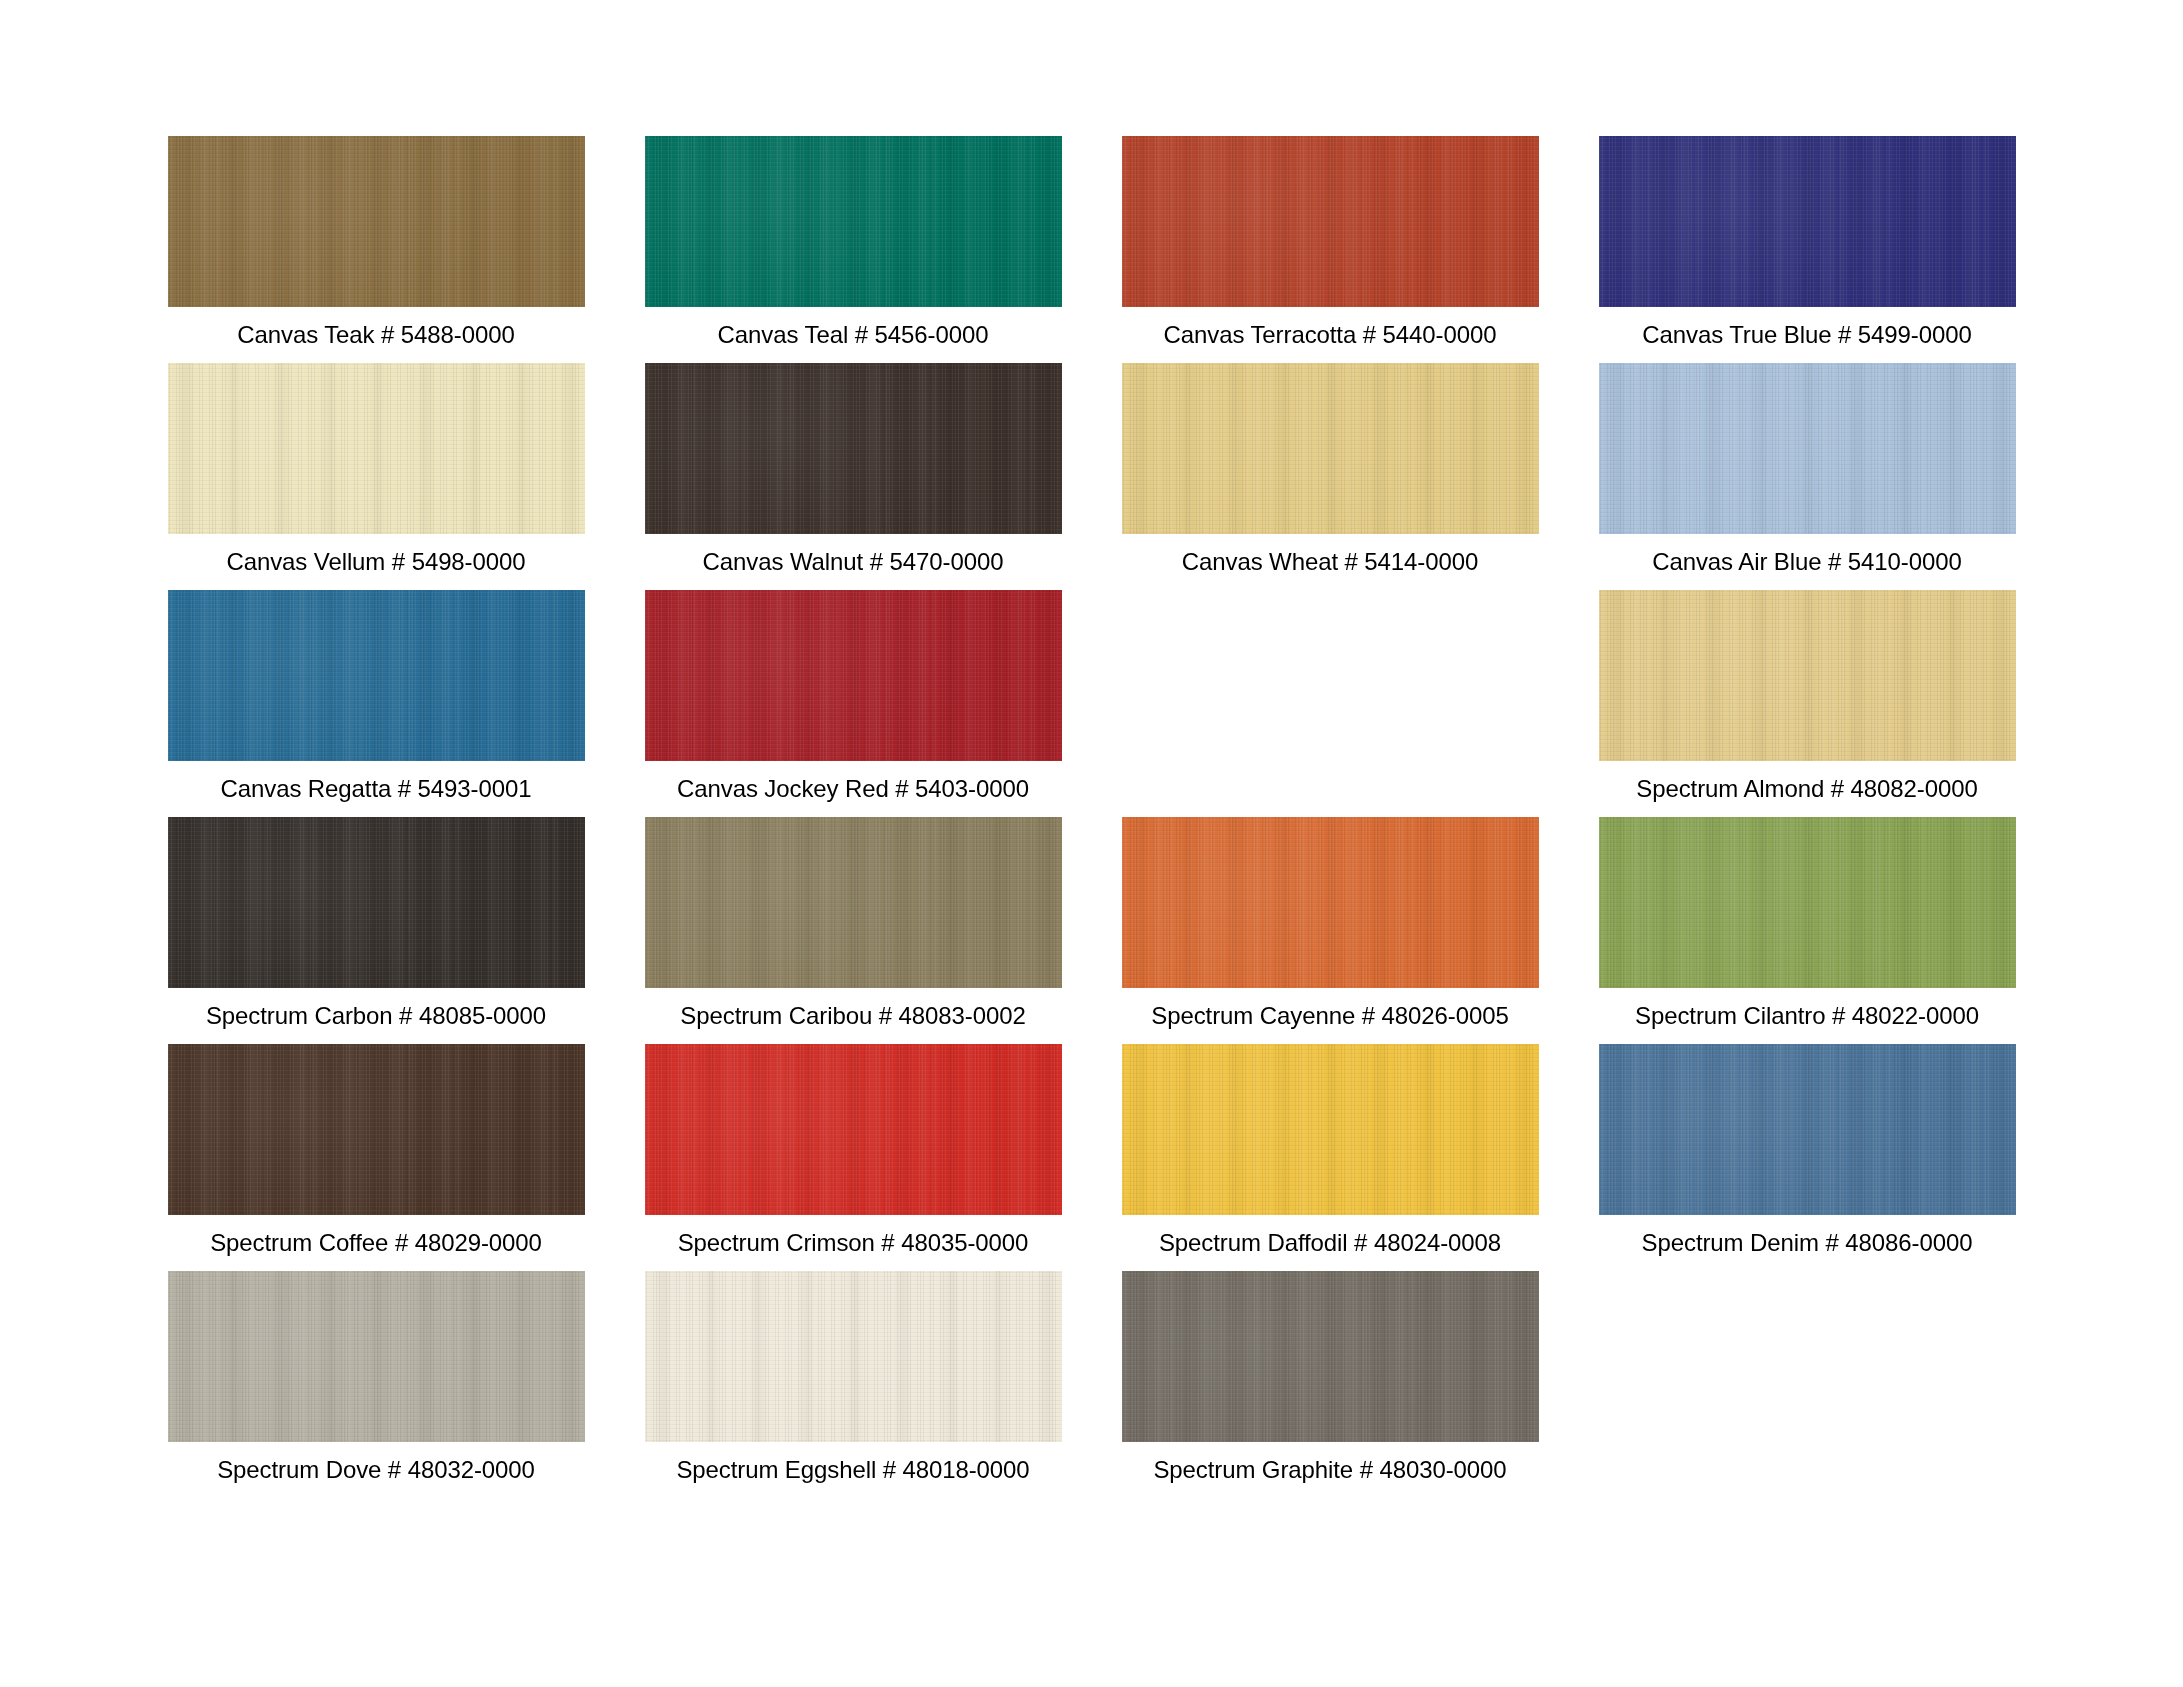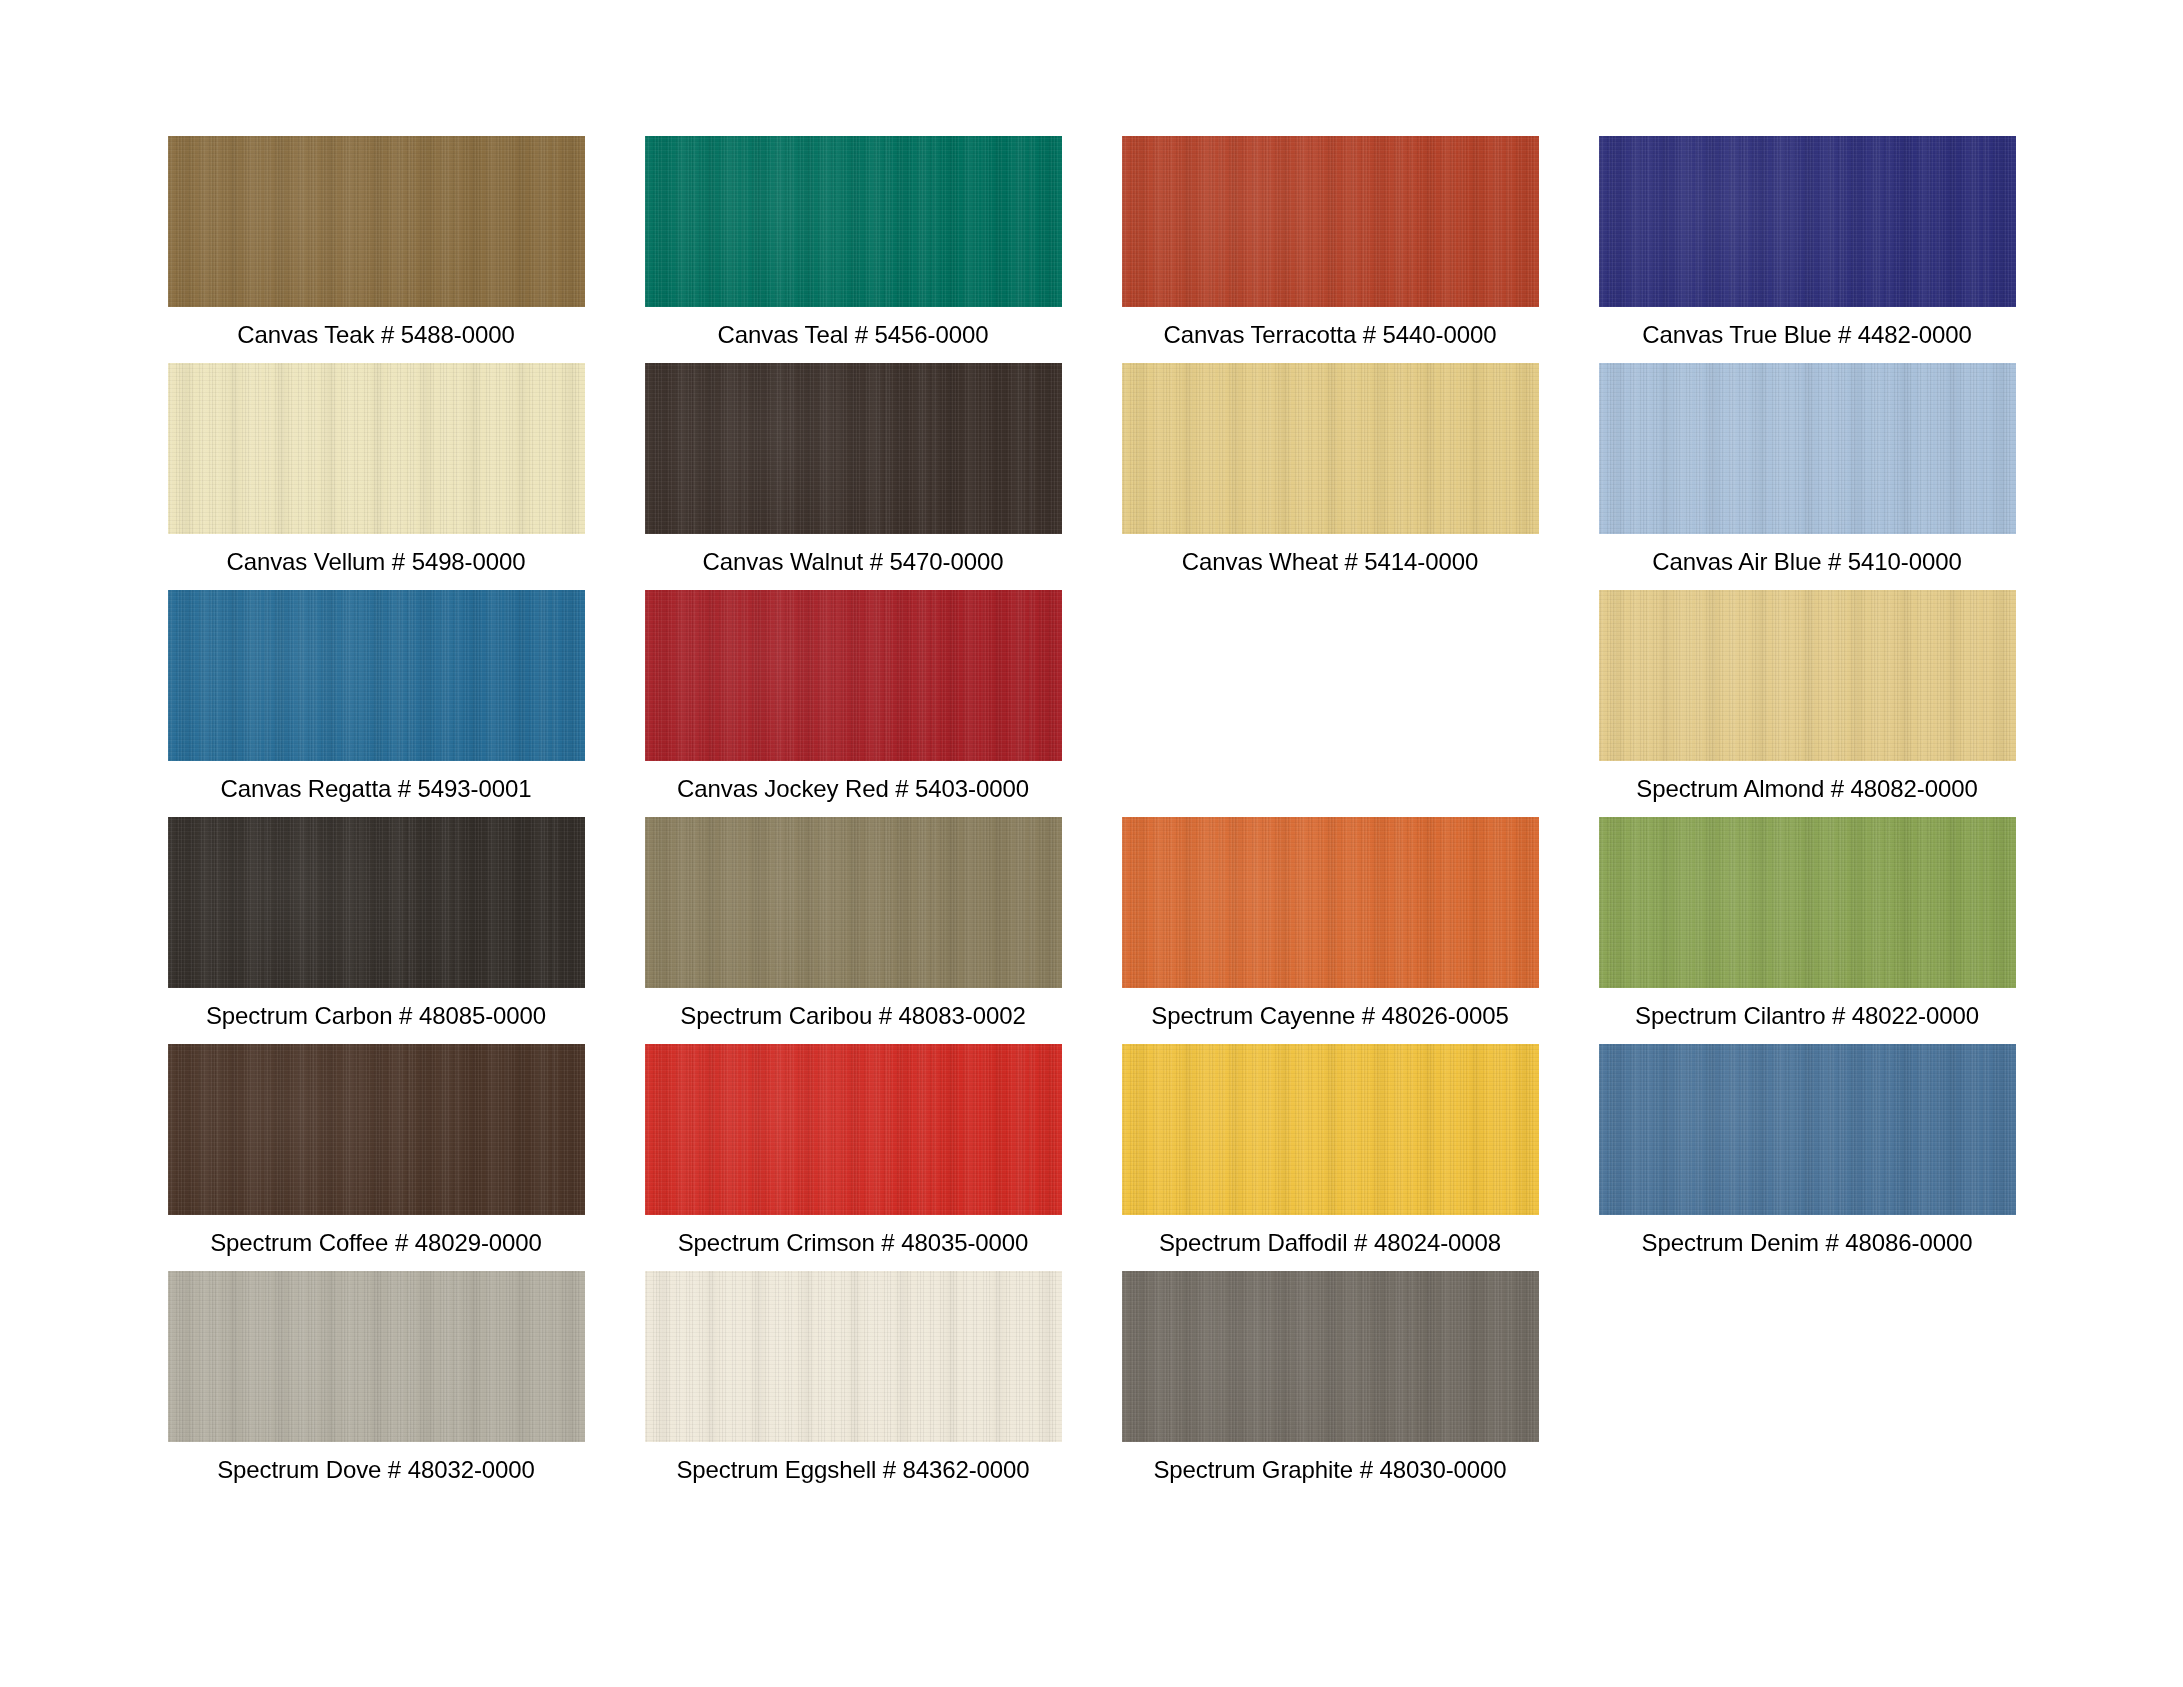--- a/index.html
+++ b/index.html
@@ -142,21 +142,21 @@
           <div class="weave-mottle"></div>
         </div>
         <div class="swatch-label">Canvas Terracotta # 5440-0000</div>
       </div>
       <div class="swatch-cell">
         <div class="swatch-chip" style="background-color: rgb(46, 47, 122);">
           <div class="weave-v"></div>
           <div class="weave-h"></div>
           <div class="weave-mottle"></div>
         </div>
-        <div class="swatch-label">Canvas True Blue # 4482-0000</div>
+        <div class="swatch-label">Canvas True Blue # 5499-0000</div>
       </div>
       <div class="swatch-cell">
         <div class="swatch-chip" style="background-color: rgb(237, 229, 188);">
           <div class="weave-v"></div>
           <div class="weave-h"></div>
           <div class="weave-mottle"></div>
         </div>
         <div class="swatch-label">Canvas Vellum # 5498-0000</div>
       </div>
       <div class="swatch-cell">
@@ -282,21 +282,21 @@
           <div class="weave-mottle"></div>
         </div>
         <div class="swatch-label">Spectrum Dove # 48032-0000</div>
       </div>
       <div class="swatch-cell">
         <div class="swatch-chip" style="background-color: rgb(239, 233, 218);">
           <div class="weave-v"></div>
           <div class="weave-h"></div>
           <div class="weave-mottle"></div>
         </div>
-        <div class="swatch-label">Spectrum Eggshell # 84362-0000</div>
+        <div class="swatch-label">Spectrum Eggshell # 48018-0000</div>
       </div>
       <div class="swatch-cell">
         <div class="swatch-chip" style="background-color: rgb(114, 108, 99);">
           <div class="weave-v"></div>
           <div class="weave-h"></div>
           <div class="weave-mottle"></div>
         </div>
         <div class="swatch-label">Spectrum Graphite # 48030-0000</div>
       </div>
     </div>

